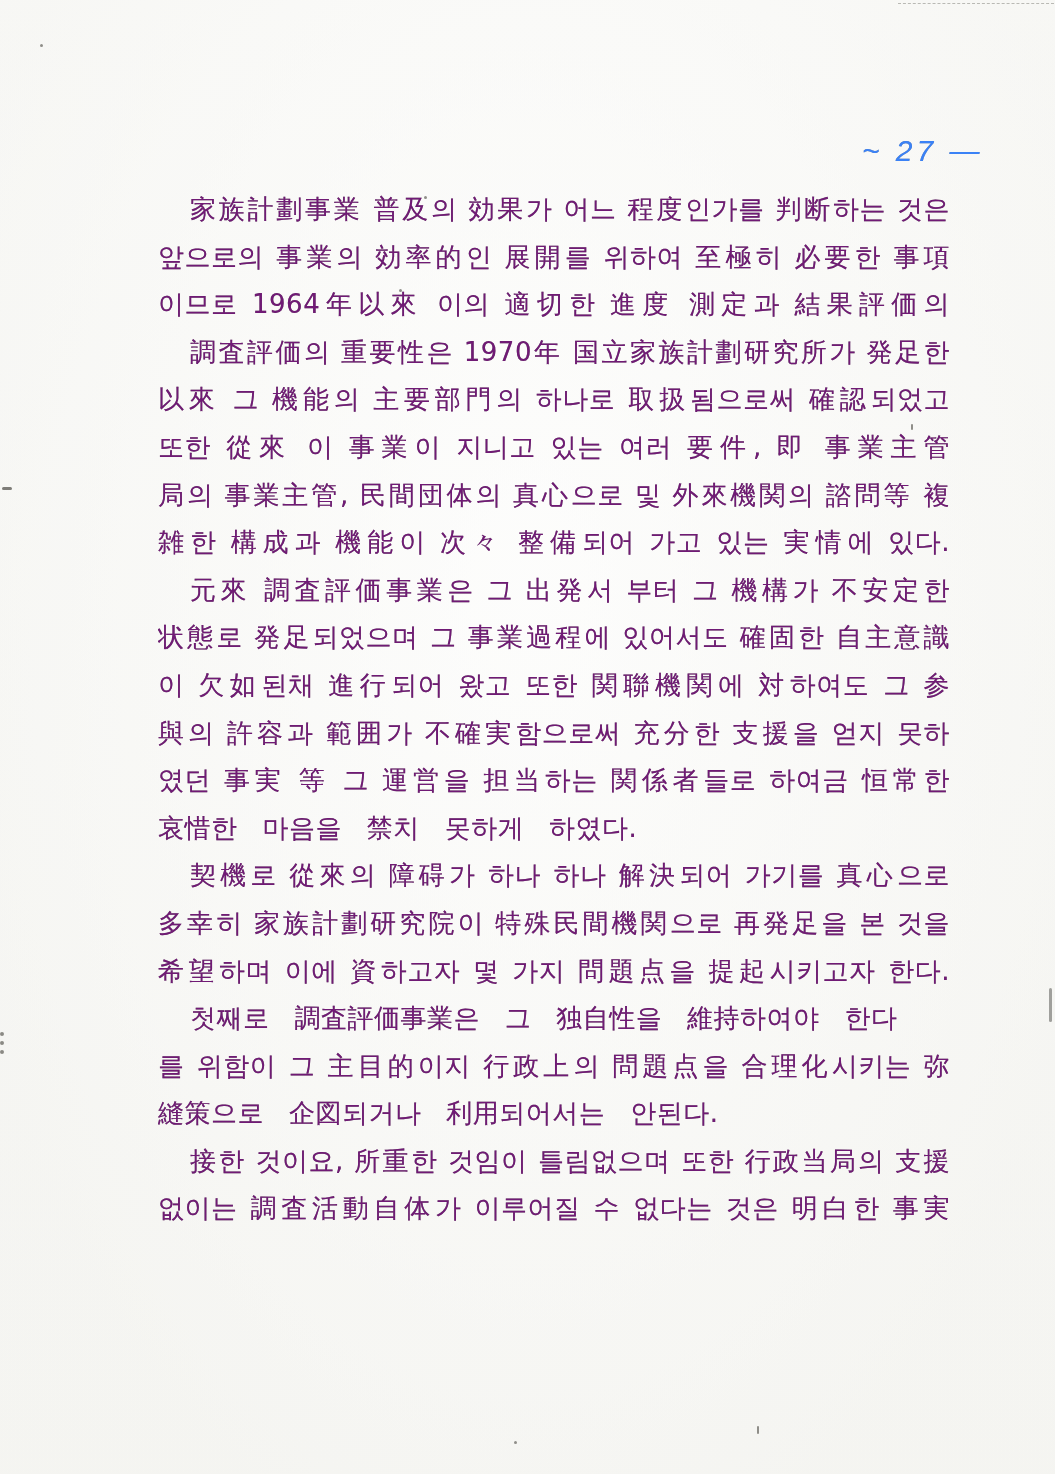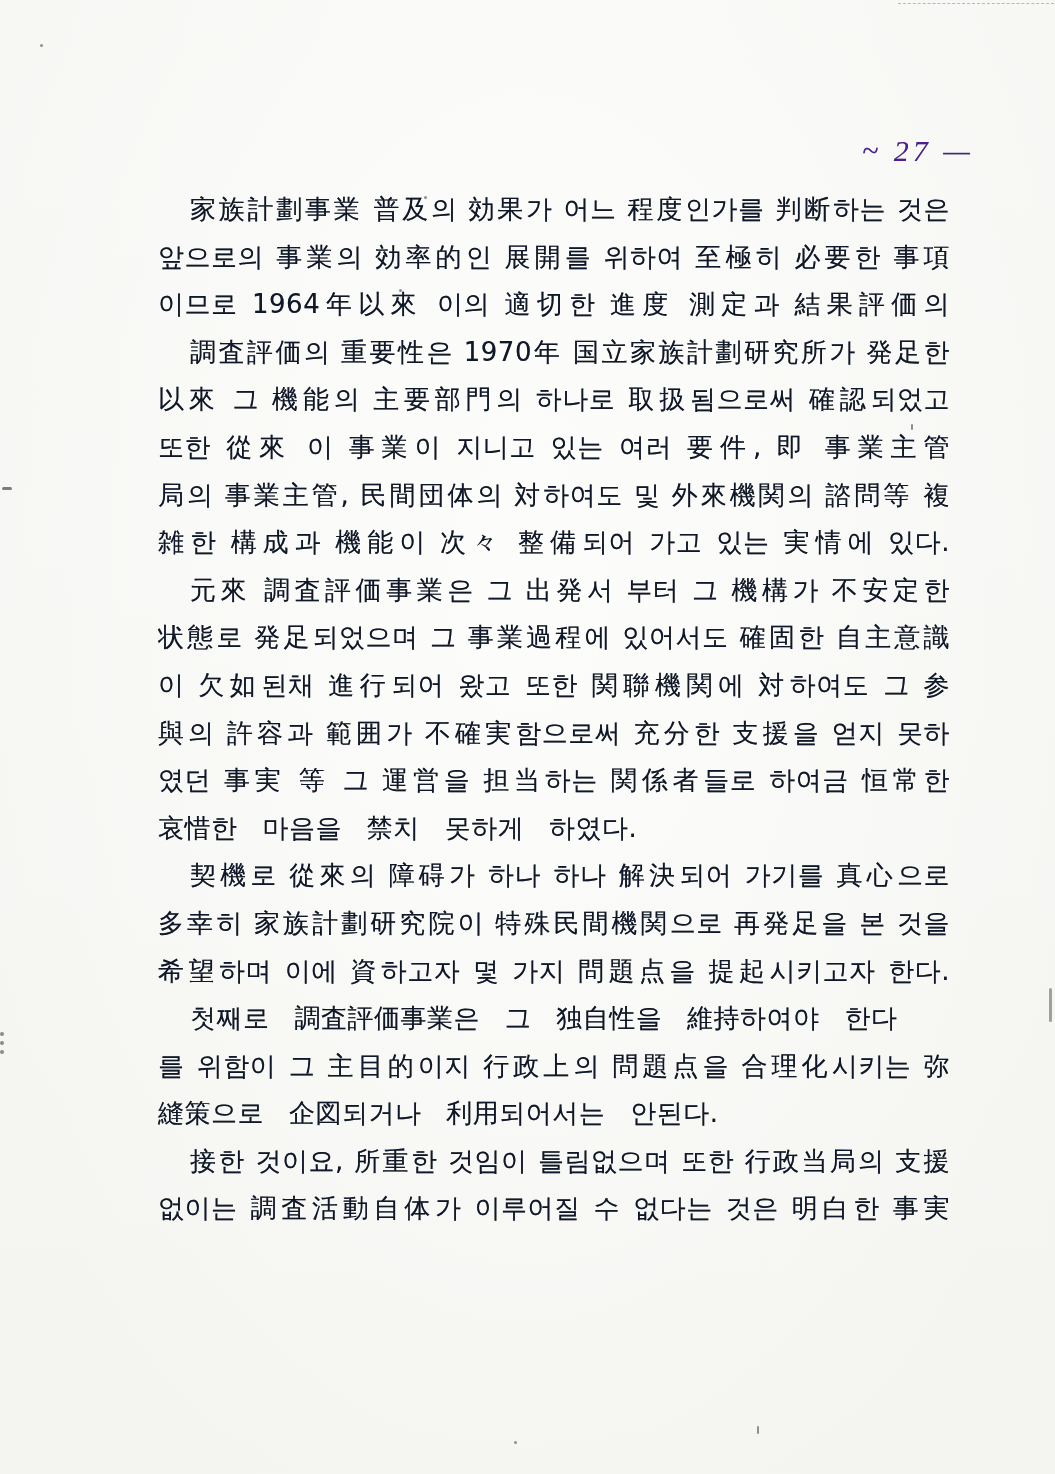--- a/index.html
+++ b/index.html
@@ -17,21 +17,21 @@
     overflow: hidden;
     font-family: "DejaVu Sans", sans-serif;
   }
 
   
   .text-block {
     position: absolute;
     left: 158px;
     top: 186px;
     width: 792px;
-    color: #0f172a;
+    color: #701a75;
   }
   .para { margin: 0; padding: 0; }
   .line {
     height: 47.6px;
     line-height: 47.6px;
     font-size: 26px;
     letter-spacing: 0.5px;
     white-space: nowrap;
     text-align: justify;
     text-align-last: justify;
@@ -46,25 +46,25 @@
     text-align-last: left;
     word-spacing: 0.62em;
   }
 
   
   .page-number {
     position: absolute;
     left: 862px;
     top: 134px;
     width: 190px;
-    font-family: Liberation Serif, serif;
+    font-family: Liberation Sans, sans-serif;
     font-style: italic;
     font-size: 30px;
     letter-spacing: 4px;
-    color: #4c1d95;
+    color: #3b82f6;
     text-shadow: 0 0 0.5px rgba(40,40,35,0.5);
   }
 
   
   .artifact { position: absolute; pointer-events: none; }
   .top-dotted-line {
     left: 898px; top: 3px; width: 156px; height: 0;
     border-top: 1px dashed #b9b9b4;
   }
   .margin-dash {
@@ -97,21 +97,21 @@
   <div class="para indent">
     <div class="line">家族計劃事業 普及의 効果가 어느 程度인가를 判断하는 것은</div>
     <div class="line">앞으로의 事業의 効率的인 展開를 위하여 至極히 必要한 事項</div>
     <div class="line">이므로 1964年以來 이의 適切한 進度 測定과 結果評価의</div>
   </div>
 
   <div class="para indent">
     <div class="line">調査評価의 重要性은 1970年 国立家族計劃研究所가 発足한</div>
     <div class="line">以來 그 機能의 主要部門의 하나로 取扱됨으로써 確認되었고</div>
     <div class="line">또한 從來 이 事業이 지니고 있는 여러 要件, 即 事業主管</div>
-    <div class="line">局의 事業主管, 民間団体의 対하여도 및 外來機関의 諮問等 複</div>
+    <div class="line">局의 事業主管, 民間団体의 真心으로 및 外來機関의 諮問等 複</div>
     <div class="line">雑한 構成과 機能이 次々 整備되어 가고 있는 実情에 있다.</div>
   </div>
 
   <div class="para indent">
     <div class="line">元來 調査評価事業은 그 出発서 부터 그 機構가 不安定한</div>
     <div class="line">状態로 発足되었으며 그 事業過程에 있어서도 確固한 自主意識</div>
     <div class="line">이 欠如된채 進行되어 왔고 또한 関聯機関에 対하여도 그 参</div>
     <div class="line">與의 許容과 範囲가 不確実함으로써 充分한 支援을 얻지 못하</div>
     <div class="line">였던 事実 等 그 運営을 担当하는 関係者들로 하여금 恒常한</div>
     <div class="line short">哀惜한 마음을 禁치 못하게 하였다.</div>

